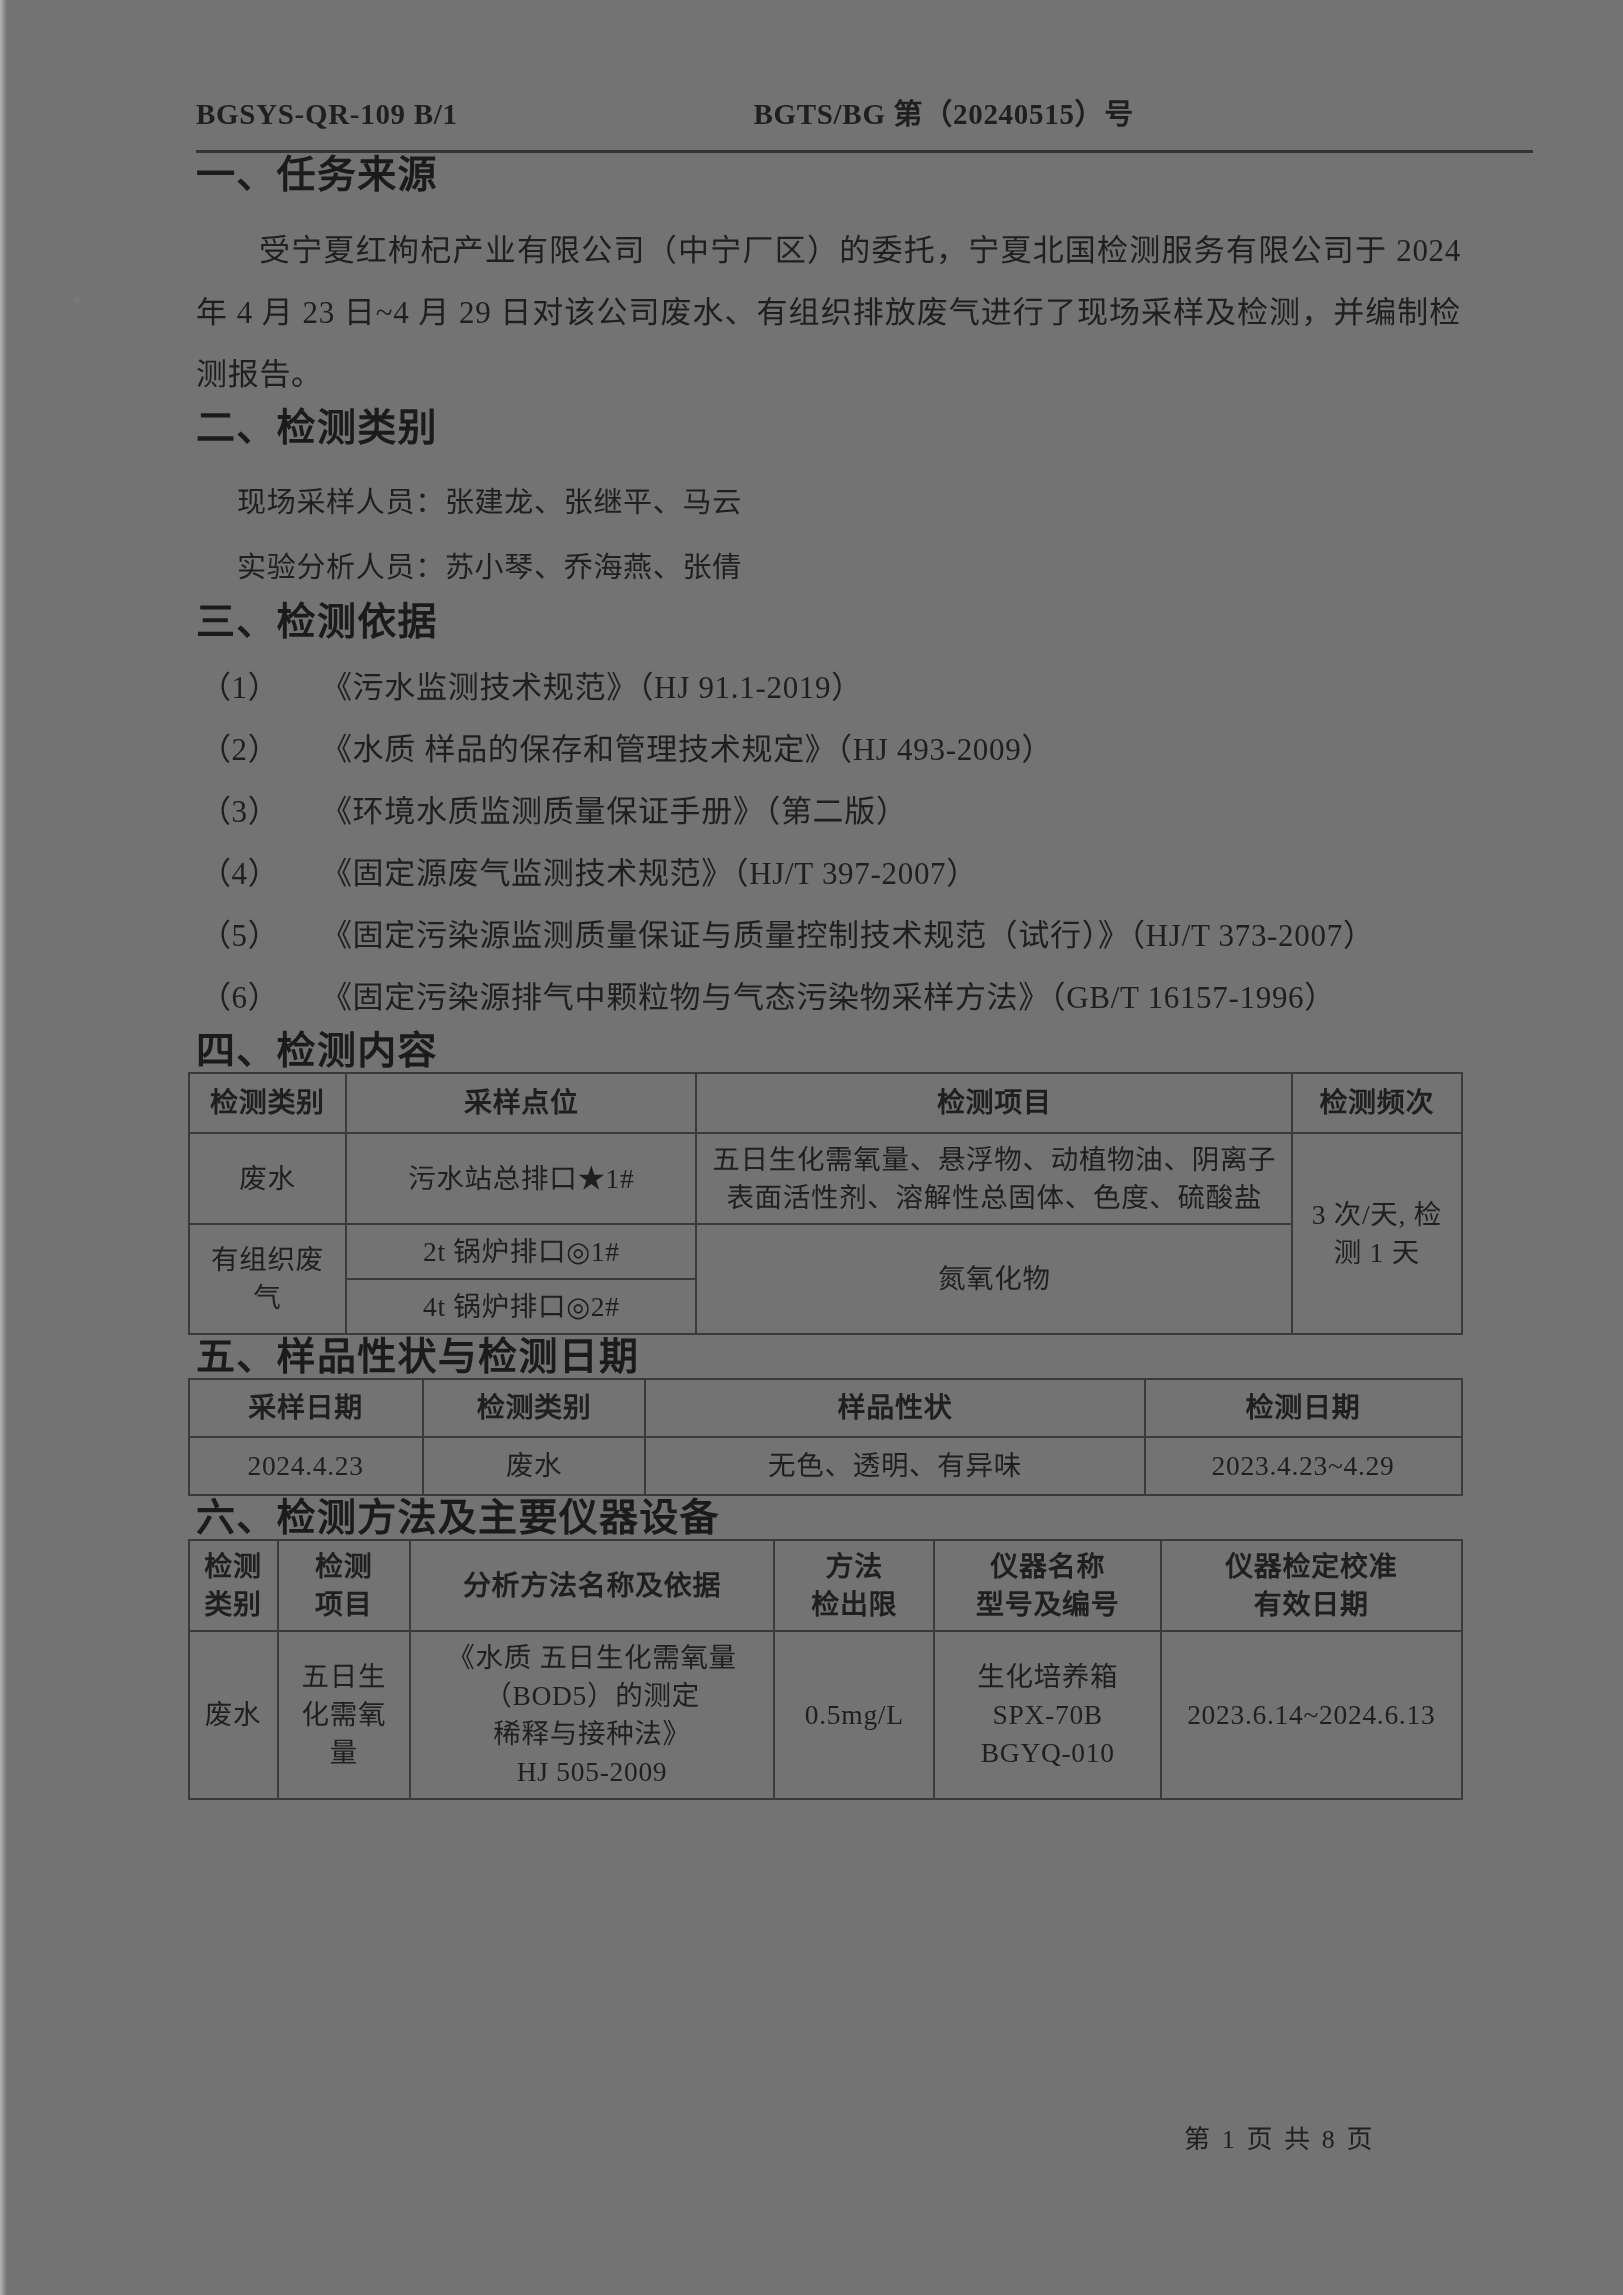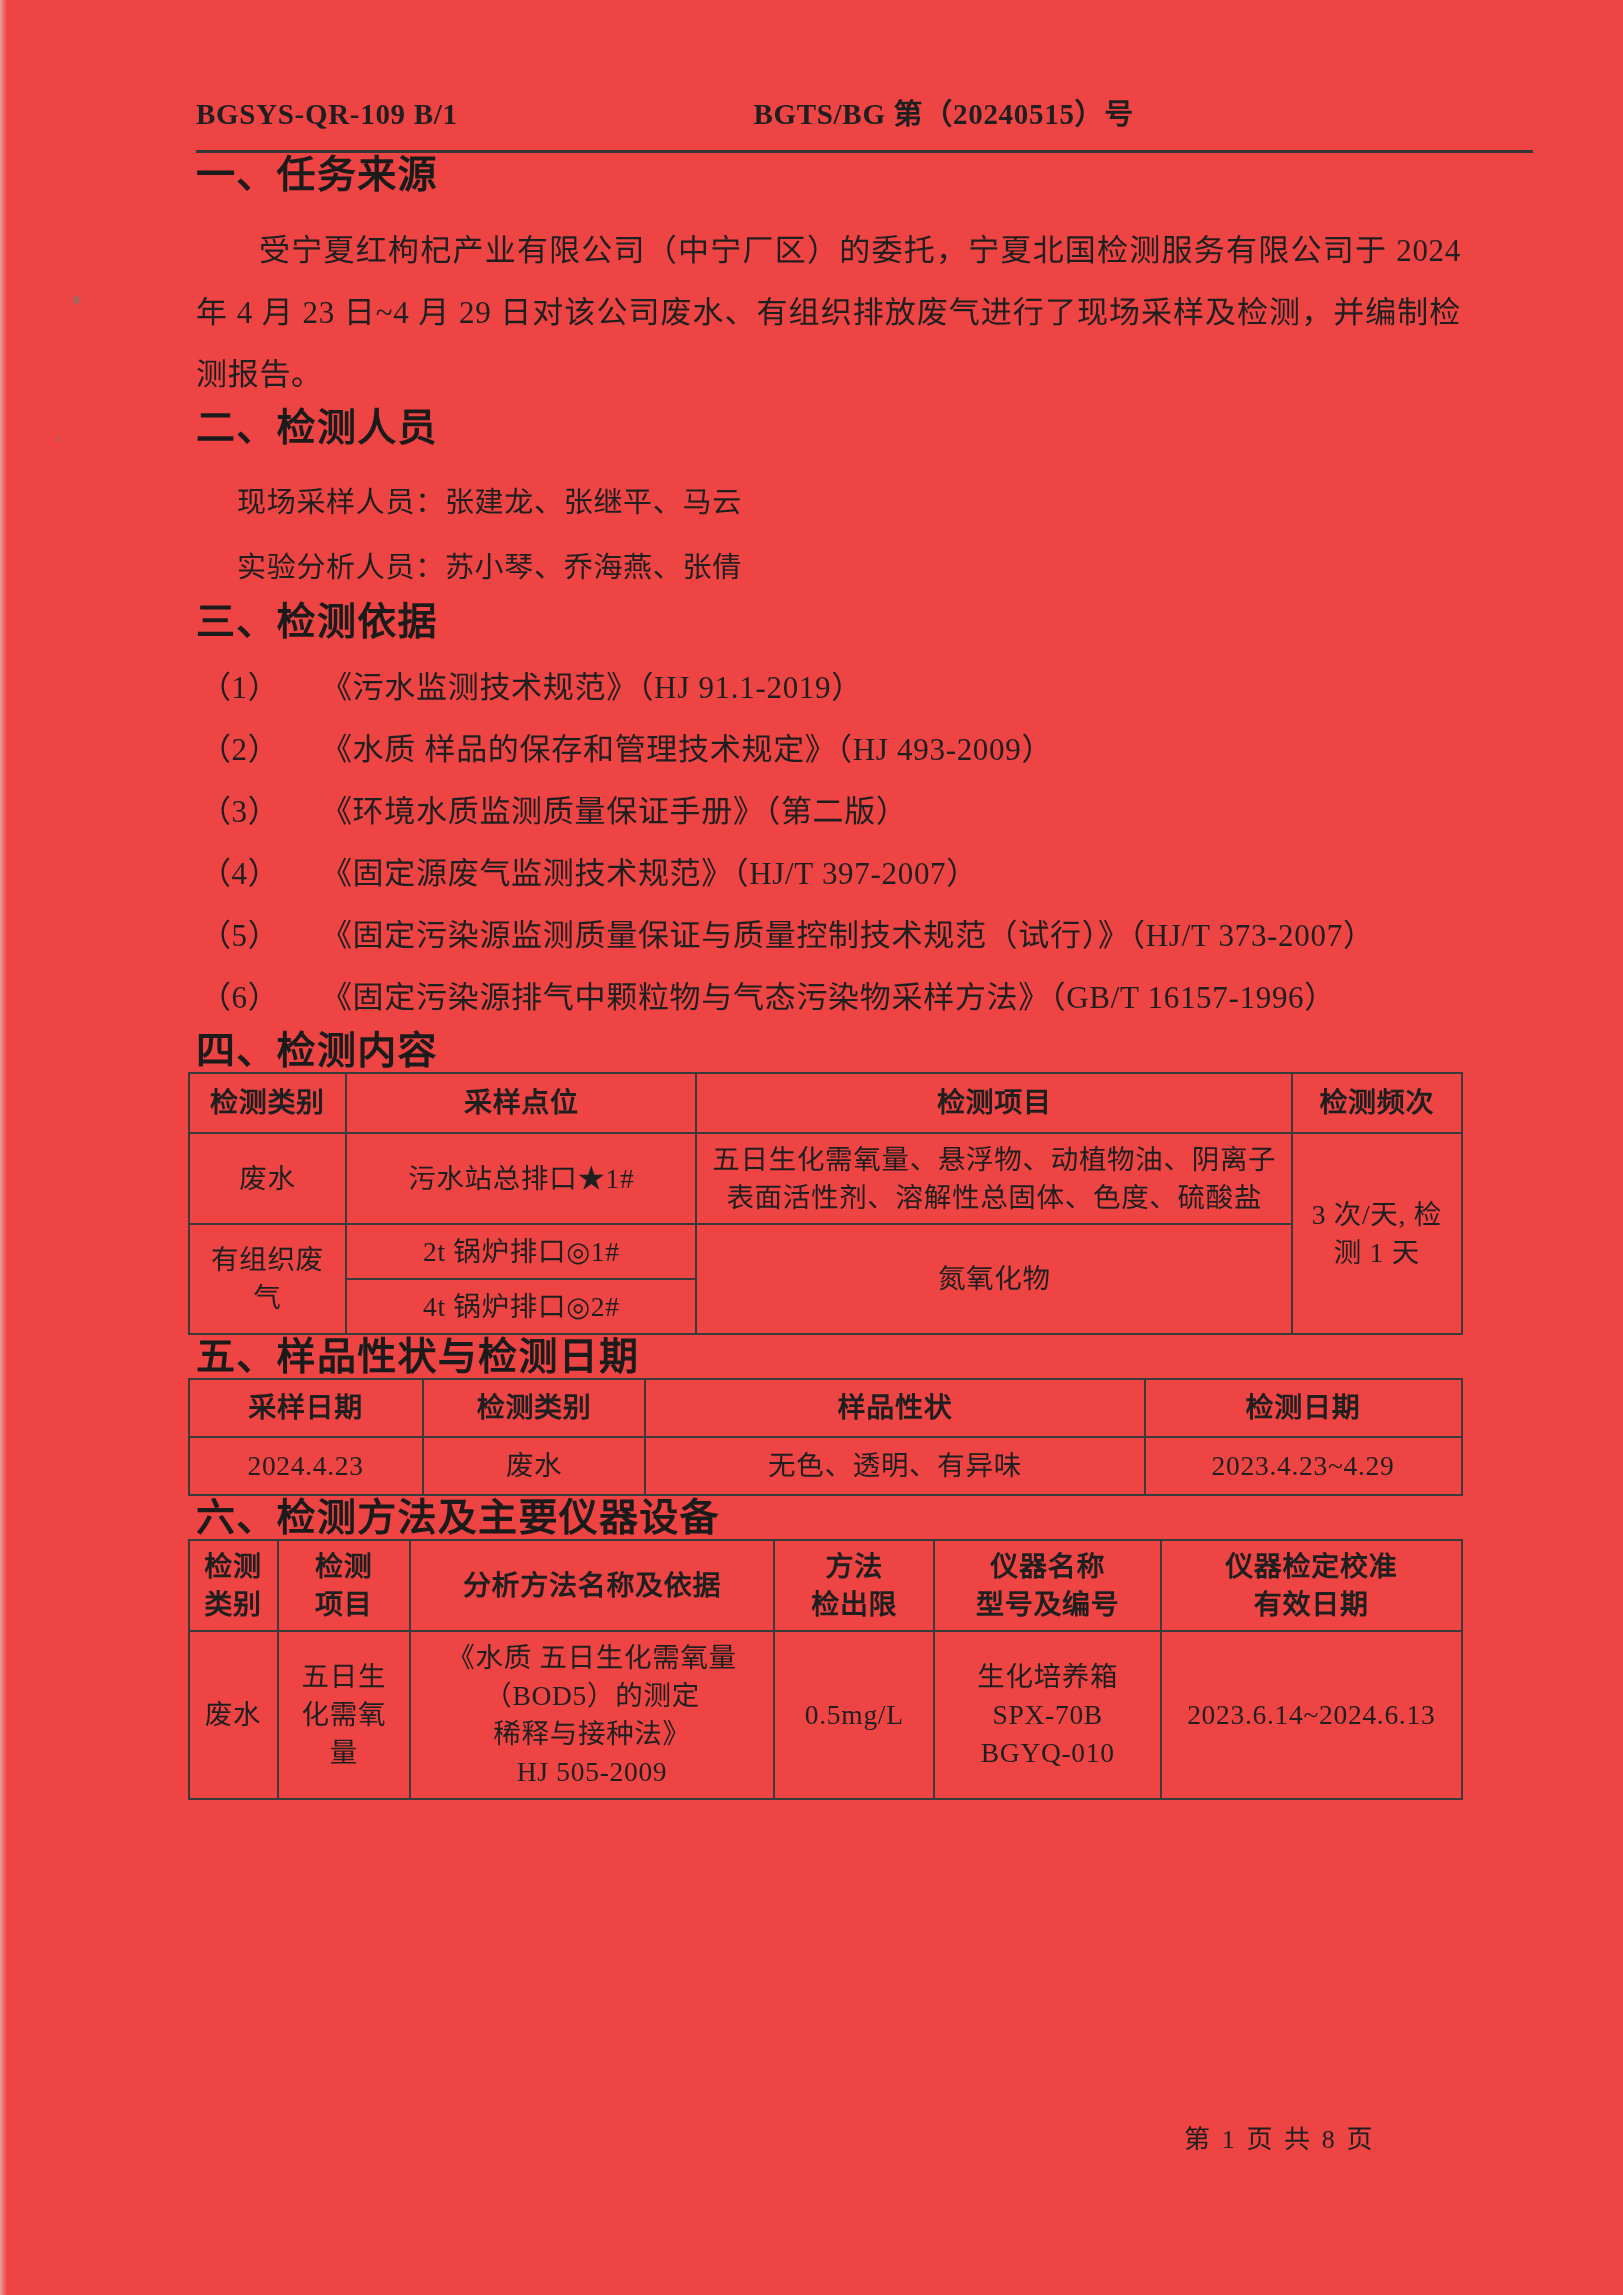--- a/index.html
+++ b/index.html
@@ -7,21 +7,21 @@
   body {
     width: 1623px;
     background: #fcfcfb;
     font-family: "Liberation Serif", "DejaVu Serif", serif;
     color: #1f1f1f;
   }
   .page {
     position: relative;
     width: 1623px;
     height: 2295px;
-    background: #ef4444;
+    background: #737373;
     overflow: hidden;
   }
   .scan-edge {
     position: absolute;
     left: 0; top: 0;
     width: 6.5px; height: 100%;
     background: linear-gradient(90deg, #dddcd8, rgba(255,255,255,0));
     opacity: .6;
   }
   .speck { position: absolute; background: #7a7a78; border-radius: 50%; opacity: .55; }
@@ -137,21 +137,21 @@
 
     <div class="doc-header">
       <span>BGSYS-QR-109 B/1</span>
       <span class="report-no">BGTS/BG 第（20240515）号</span>
     </div>
     <div class="header-rule"></div>
 
     <h2 class="sec-title mt-s1">一、任务来源</h2>
     <p class="para">受宁夏红枸杞产业有限公司（中宁厂区）的委托，宁夏北国检测服务有限公司于 2024 年 4 月 23 日~4 月 29 日对该公司废水、有组织排放废气进行了现场采样及检测，并编制检测报告。</p>
 
-    <h2 class="sec-title mt-s2">二、检测人员</h2>
+    <h2 class="sec-title mt-s2">二、检测类别</h2>
     <div class="staff-lines">
       <div class="staff-line">现场采样人员：张建龙、张继平、马云</div>
       <div class="staff-line">实验分析人员：苏小琴、乔海燕、张倩</div>
     </div>
 
     <h2 class="sec-title mt-s3">三、检测依据</h2>
     <div class="ref-list">
       <div class="ref-item">
         <span class="ref-num">（1）</span>
         <span class="ref-text">《污水监测技术规范》（HJ 91.1-2019）</span>

